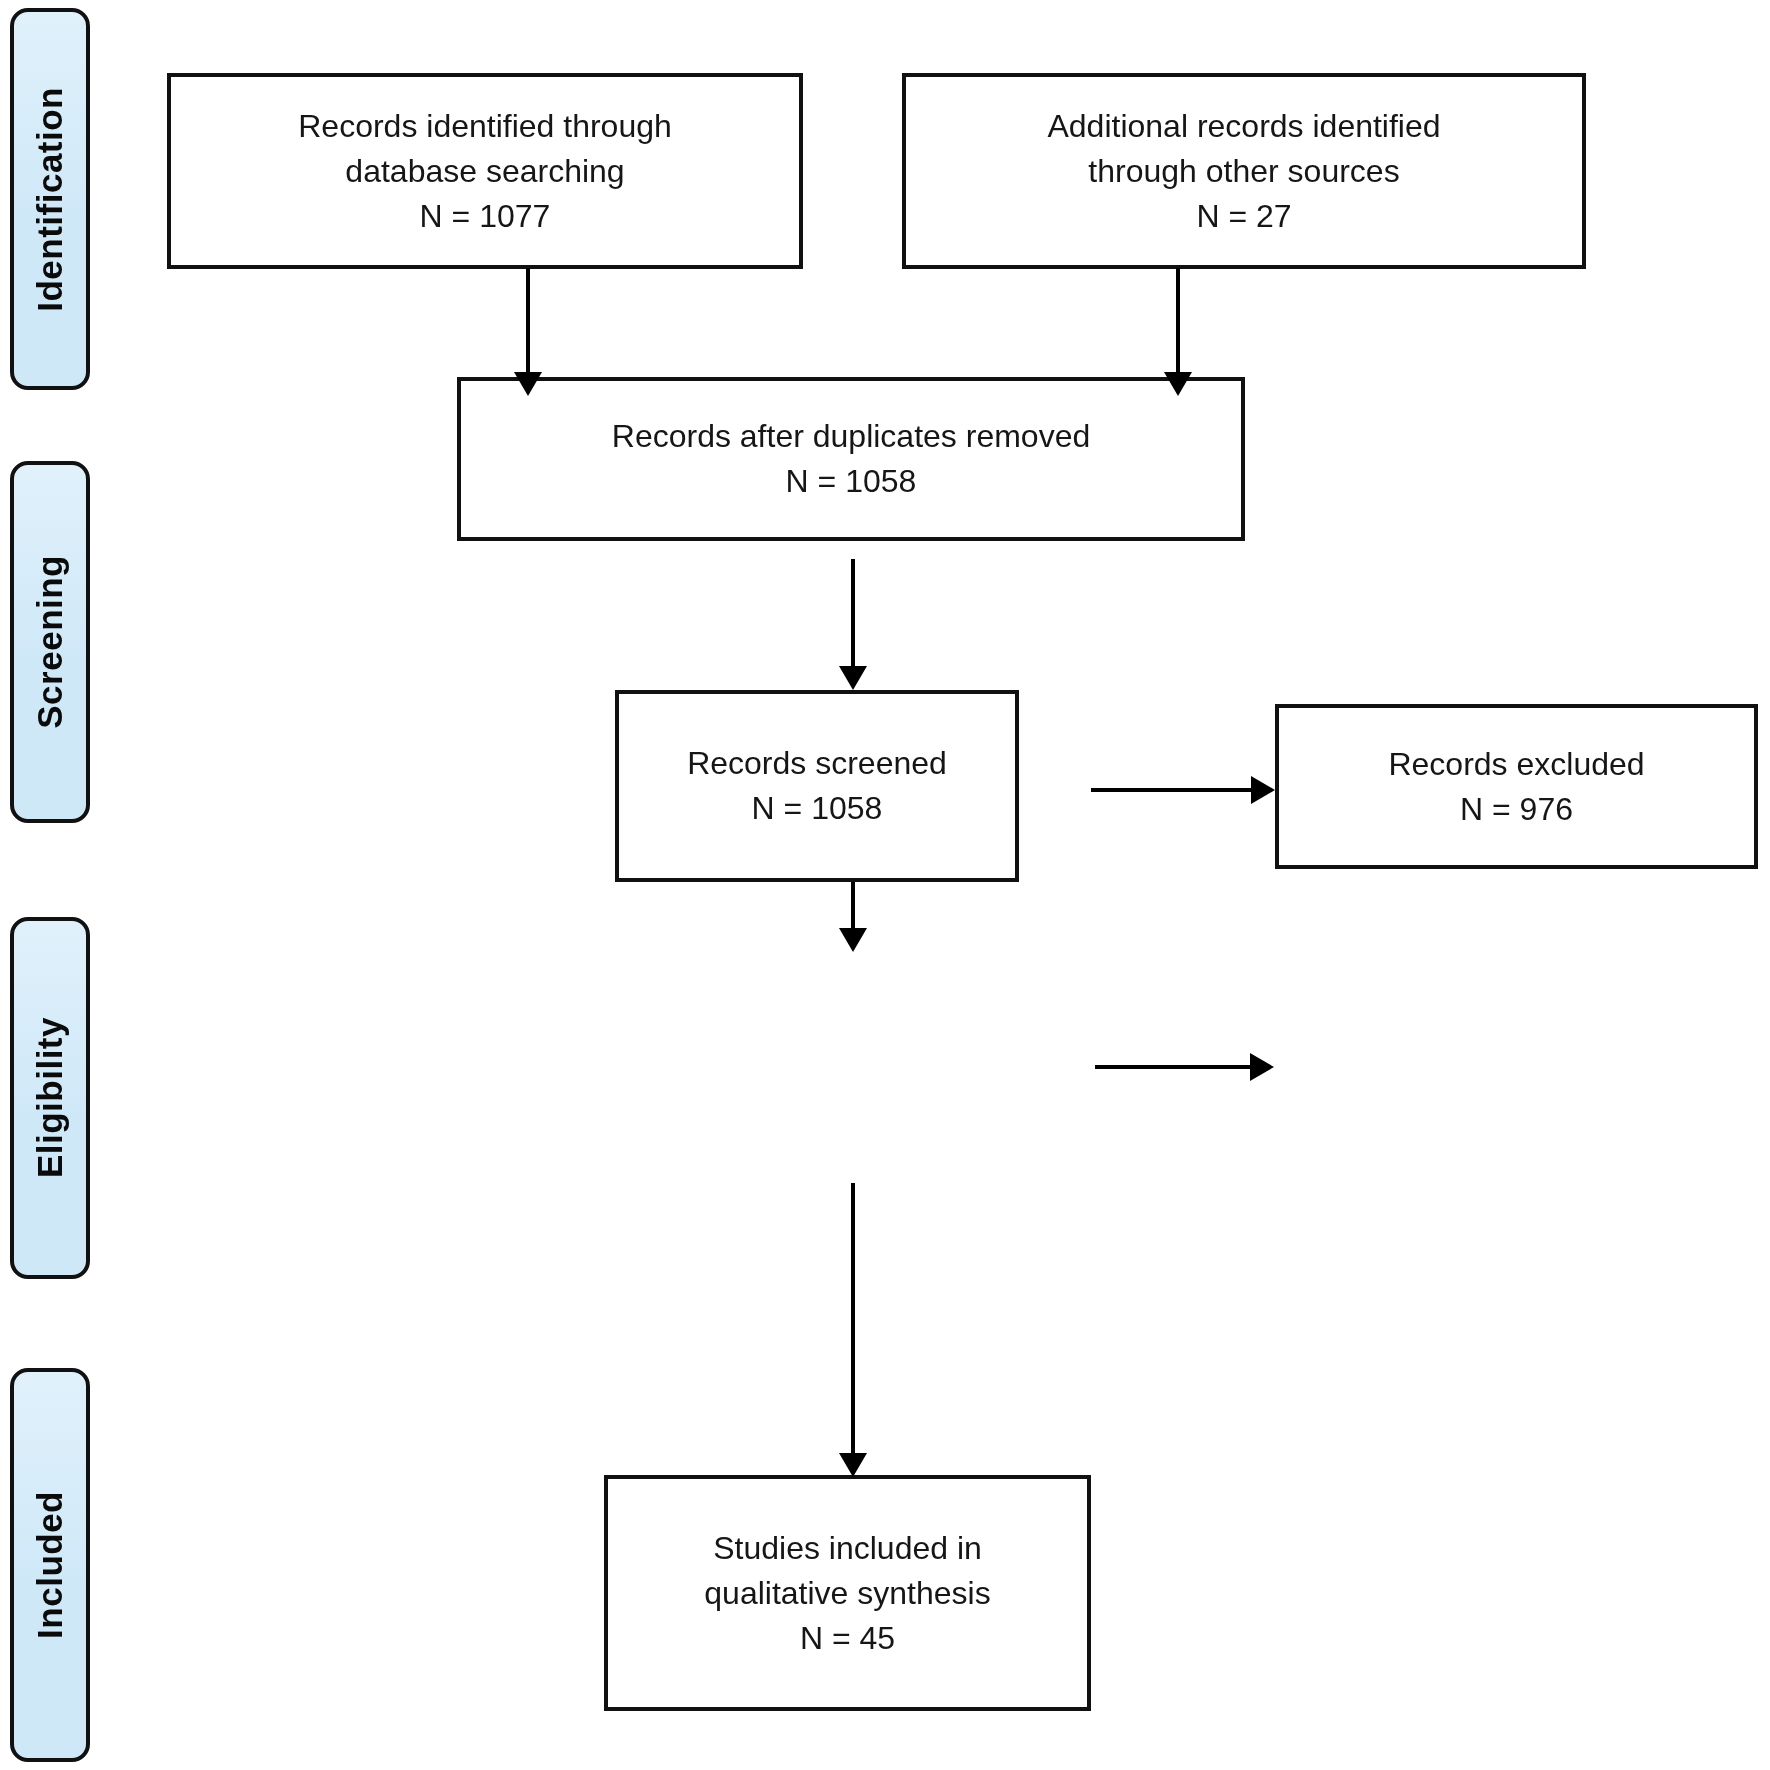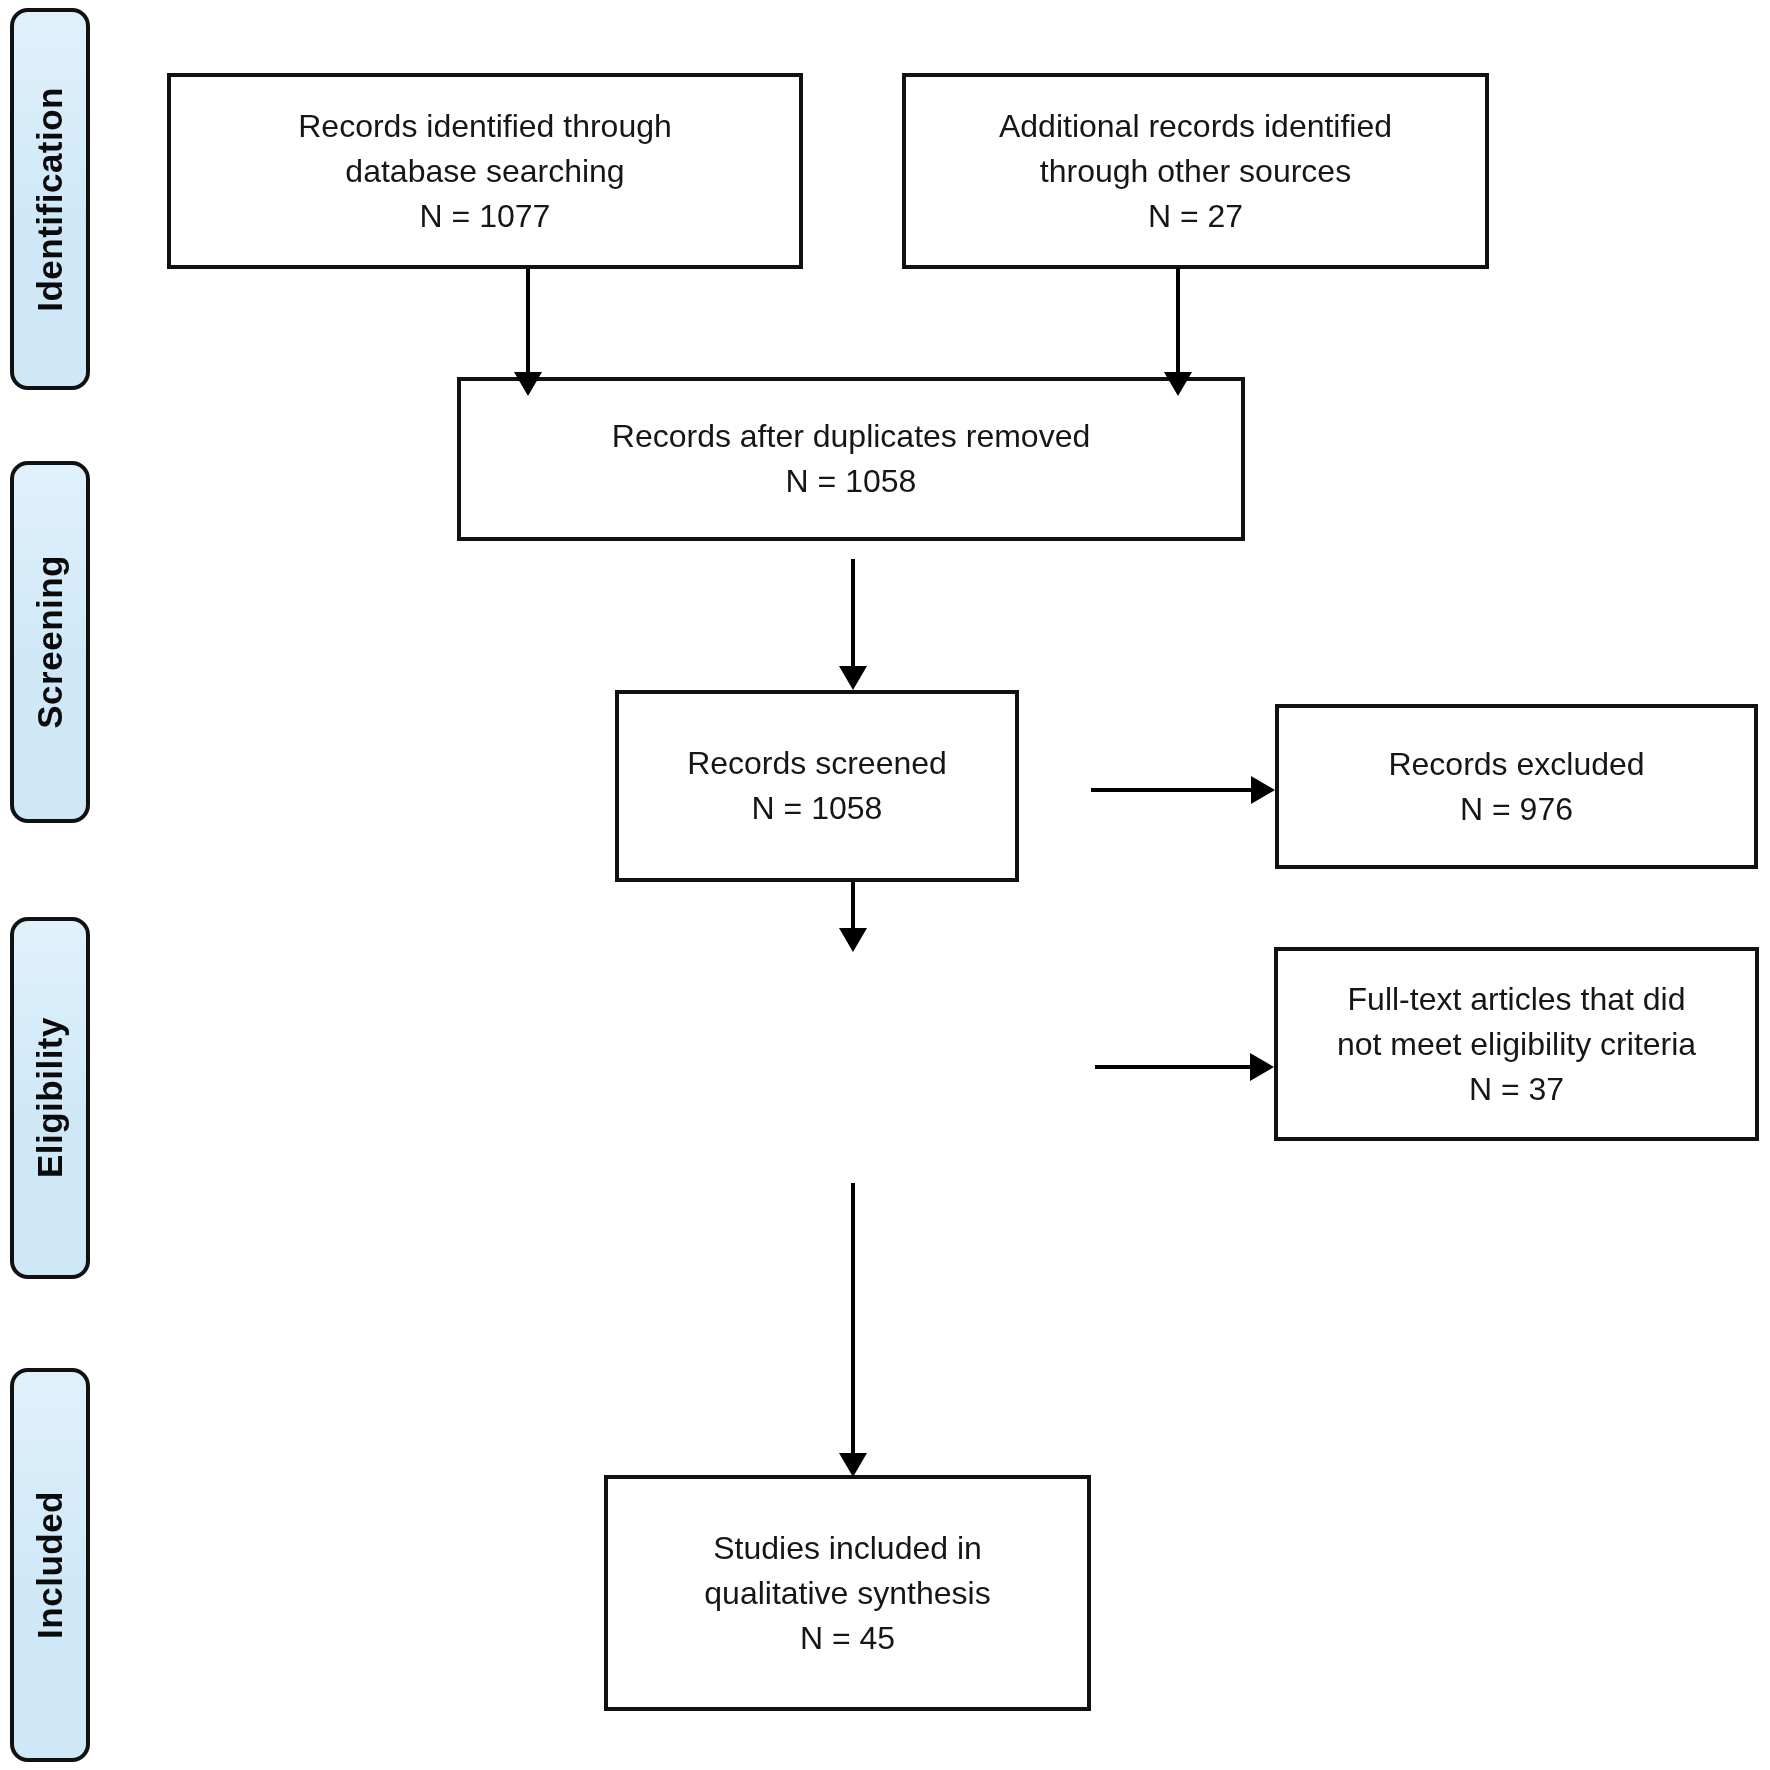--- a/index.html
+++ b/index.html
@@ -108,41 +108,36 @@
   </div>
   <div class="stage" style="top:1368px;height:394px">
     <span class="stage-label">Included</span>
   </div>
 
   <div class="node" style="left:167px;top:73px;width:636px;height:196px">
     <span class="node-text">Records identified through
 database searching
 N = 1077</span>
   </div>
-  <div class="node" style="left:902px;top:73px;width:587px;height:196px">
+  <div class="node" style="left:902px;top:73px;width:684px;height:196px">
     <span class="node-text">Additional records identified
 through other sources
 N = 27</span>
   </div>
   <div class="node" style="left:457px;top:377px;width:788px;height:164px">
     <span class="node-text">Records after duplicates removed
 N = 1058</span>
   </div>
   <div class="node" style="left:615px;top:690px;width:404px;height:192px">
     <span class="node-text">Records screened
 N = 1058</span>
   </div>
   <div class="node" style="left:1275px;top:704px;width:483px;height:165px">
     <span class="node-text">Records excluded
 N = 976</span>
-  </div>
-  <div class="node" style="left:1274px;top:947px;width:485px;height:194px">
-    <span class="node-text">Full-text articles that did
-not meet eligibility criteria
-N = 37</span>
   </div>
   <div class="node" style="left:604px;top:1475px;width:487px;height:236px">
     <span class="node-text">Studies included in
 qualitative synthesis
 N = 45</span>
   </div>
 
   <div>
     <div class="vline" style="left:526px;top:268px;height:106px"></div>
     <div class="head-down" style="left:514px;top:372px"></div>

